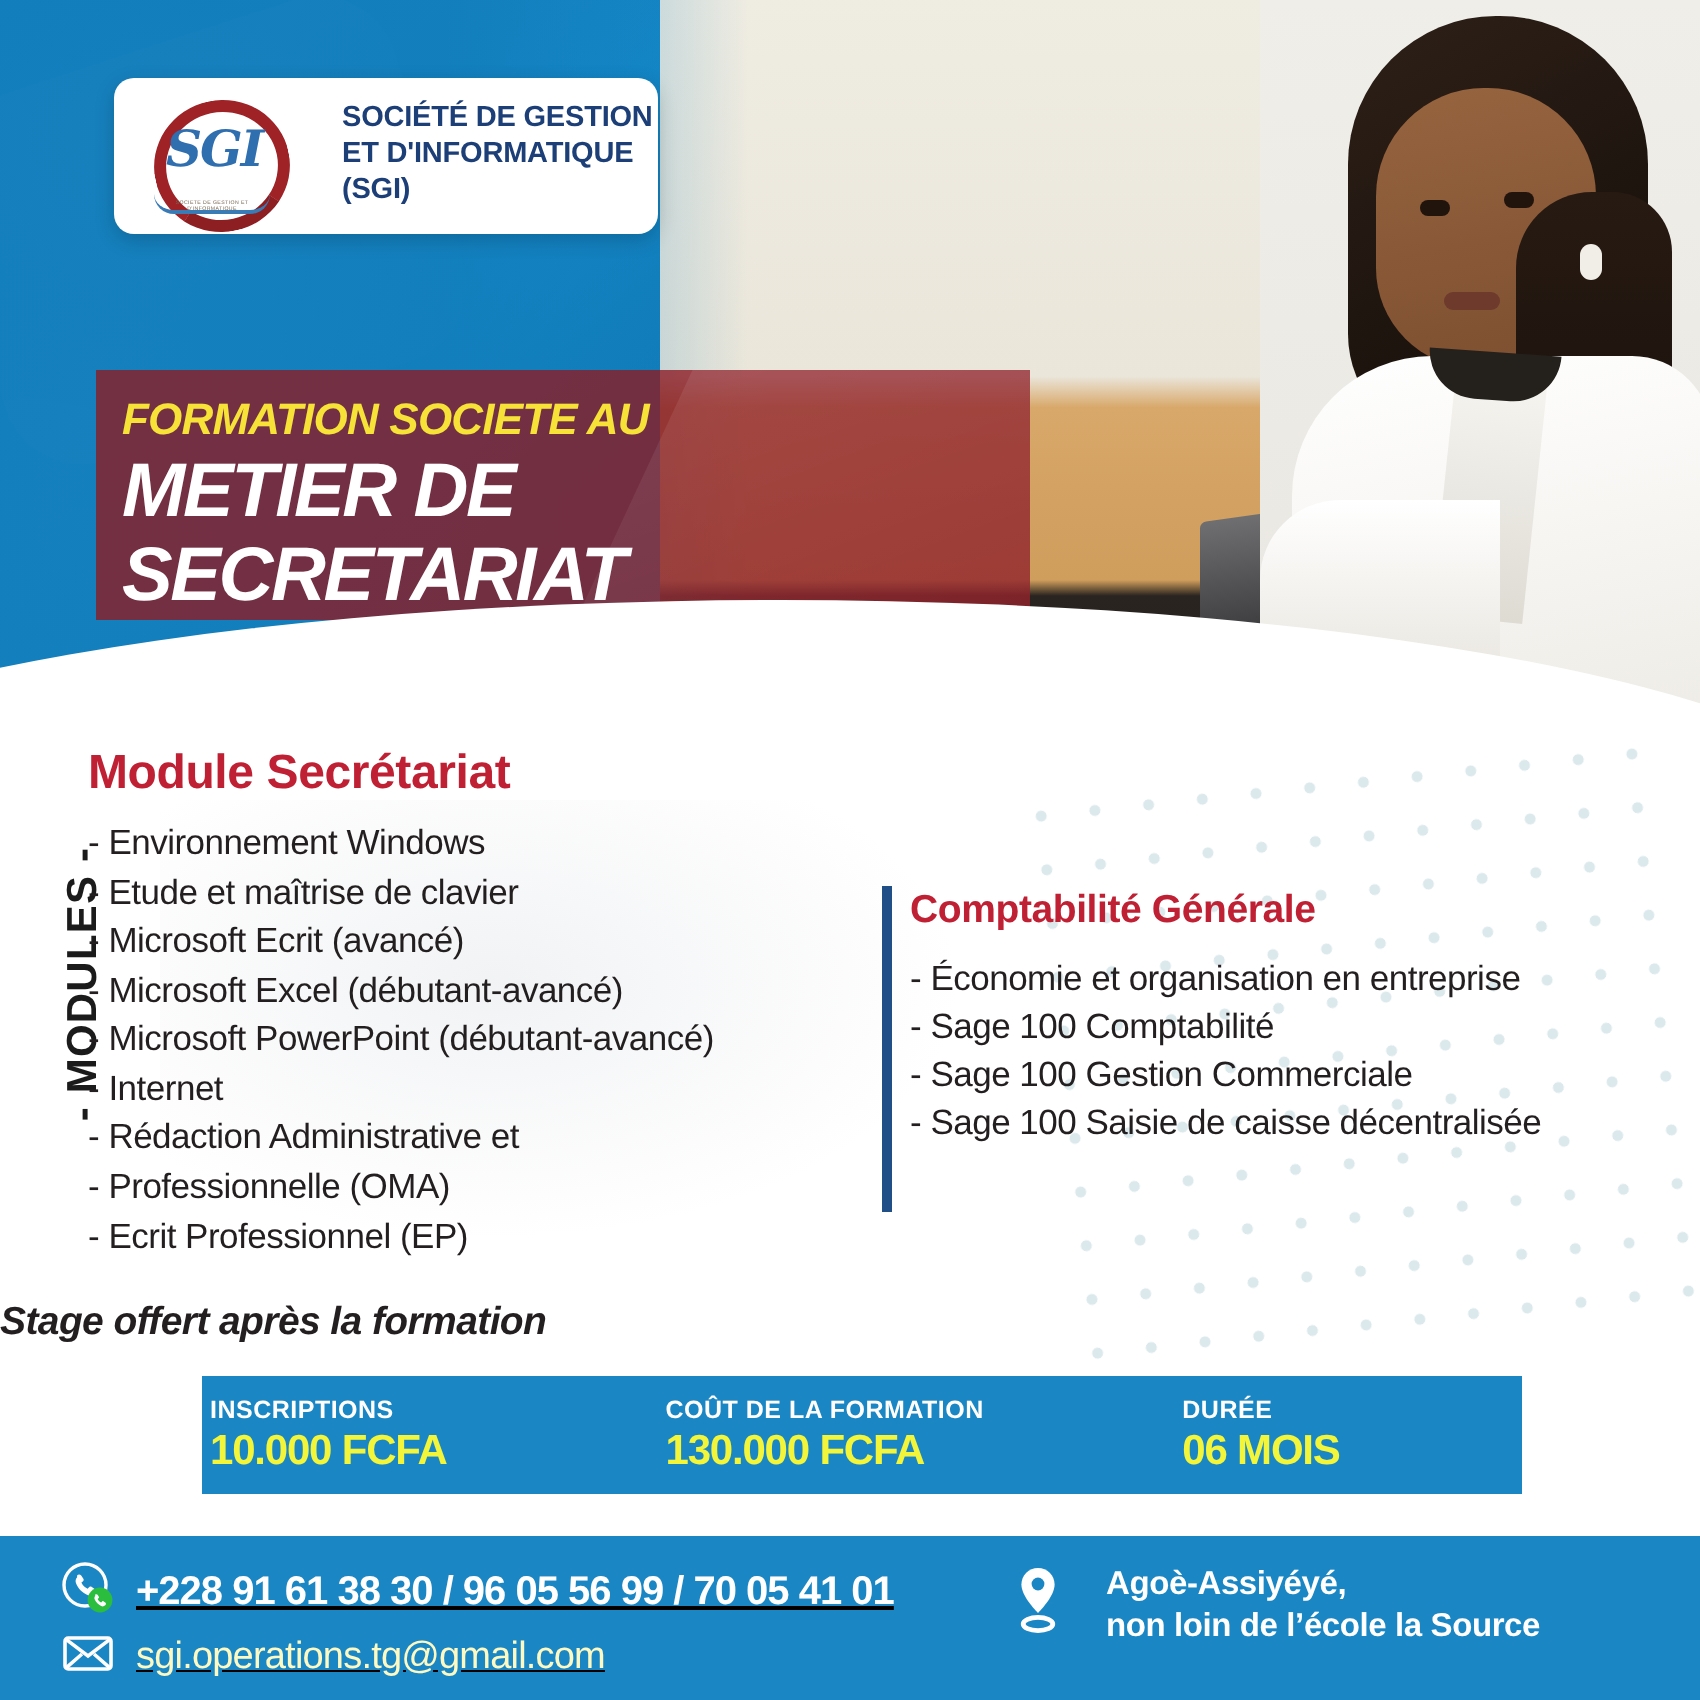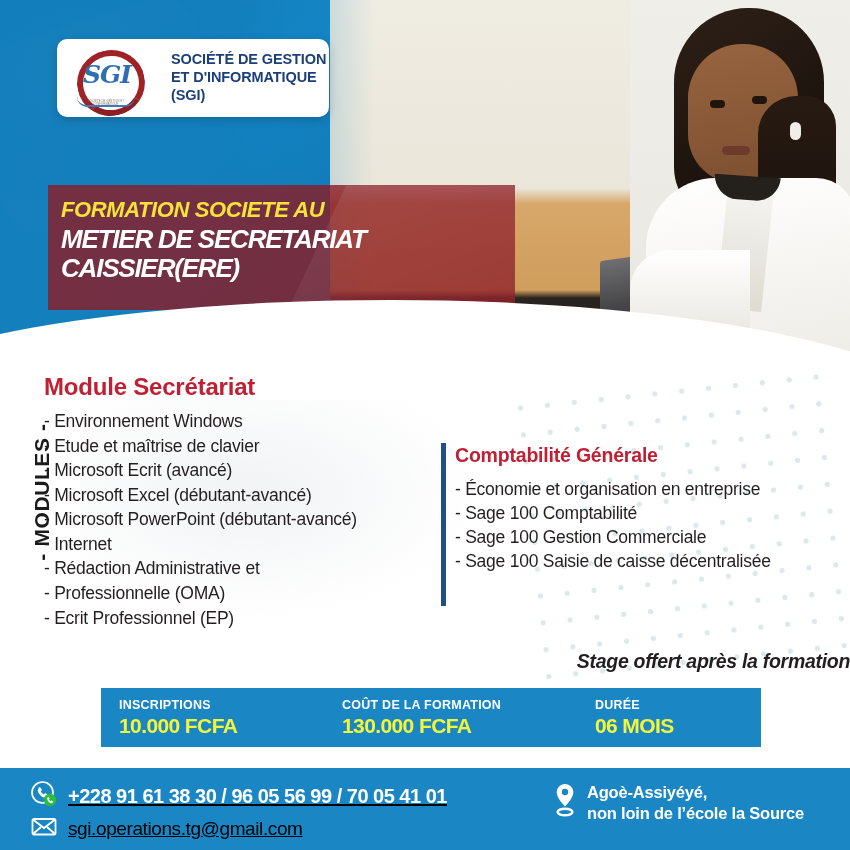--- a/index.html
+++ b/index.html
@@ -176,21 +176,21 @@
     background:linear-gradient(135deg,rgba(255,255,255,.10),rgba(255,255,255,0));
     transform:rotate(25deg);
   }
   .title-kicker{
     position:relative;margin:12px 0 0 13px;
     font-size:22px;font-weight:bold;font-style:italic;color:#f7e338;
     letter-spacing:-.4px;
   }
   .title-main{
     position:relative;margin:2px 0 0 13px;
-    font-size:26px;font-weight:bold;font-style:italic;color:#ffffff;
+    font-size:38px;font-weight:bold;font-style:italic;color:#ffffff;
     line-height:1.11;letter-spacing:-1.2px;
   }
 
   
   .white-curve{
     position:absolute;left:-170px;top:300px;width:1120px;height:560px;
     background:#ffffff;border-radius:50% 50% 0 0 / 120px 120px 0 0;
   }
   .dotfield{
     position:absolute;left:520px;top:378px;width:330px;height:290px;
@@ -230,32 +230,32 @@
   .divider-v{
     position:absolute;left:441px;top:443px;width:5px;height:163px;
     background:#1f4f86;
   }
   .col-right{position:absolute;left:455px;top:443px;width:390px;}
   .col-right .head-red{font-size:19.5px;margin-bottom:11px;}
   .col-right .mod-list li{font-size:17.5px;line-height:1.36;white-space:normal;}
 
   
   .stage-line{
-    position:absolute;left:0;top:650px;width:850px;text-align:right;
+    position:absolute;left:0;top:650px;width:850px;text-align:left;
     font-size:19.5px;font-weight:bold;font-style:italic;color:#231f20;
     letter-spacing:-.3px;
   }
 
   
   .price-bar{
     position:absolute;left:101px;top:688px;width:660px;height:59px;
     background:#1a87c4;
     display:flex;align-items:center;
   }
-  .price-cell{flex:1;padding-left:18px;}
+  .price-cell{flex:1;padding-left:4px;}
   .price-cell.c2{flex:1.15;padding-left:10px;}
   .price-cell.c3{flex:.78;padding-left:8px;}
   .price-label{
     font-size:12.5px;font-weight:bold;color:#ffffff;letter-spacing:.25px;
     margin-bottom:2px;
   }
   .price-value{
     font-size:21px;font-weight:bold;color:#f2f53a;letter-spacing:-.6px;
   }
 
@@ -264,23 +264,23 @@
     position:absolute;left:0;top:768px;width:850px;height:82px;
     background:#1a87c4;
   }
   .f-left{position:absolute;left:30px;top:12px;}
   .f-row{display:flex;align-items:flex-end;margin-bottom:4px;text-decoration:underline;}
   .f-ico{width:28px;height:28px;flex:0 0 auto;margin-right:10px;position:relative;}
   .f-phone-text{
     font-size:20px;font-weight:bold;color:#ffffff;letter-spacing:-.5px;
   }
   .f-mail-text{
-    font-size:19px;color:#000000;letter-spacing:-.4px;
-  }
-  .f-right{position:absolute;left:553px;top:14px;display:flex;align-items:flex-start;}
+    font-size:19px;color:#fef9c3;letter-spacing:-.4px;
+  }
+  .f-right{position:absolute;left:507px;top:14px;display:flex;align-items:flex-start;gap:12px;}
   .f-addr{
     font-size:16.5px;font-weight:bold;color:#ffffff;line-height:1.28;
     letter-spacing:-.2px;margin-left:10px;
   }
   .f-addr .ln2{font-weight:bold;}
 </style>
 </head>
 <body>
 
 <div id="poster">

